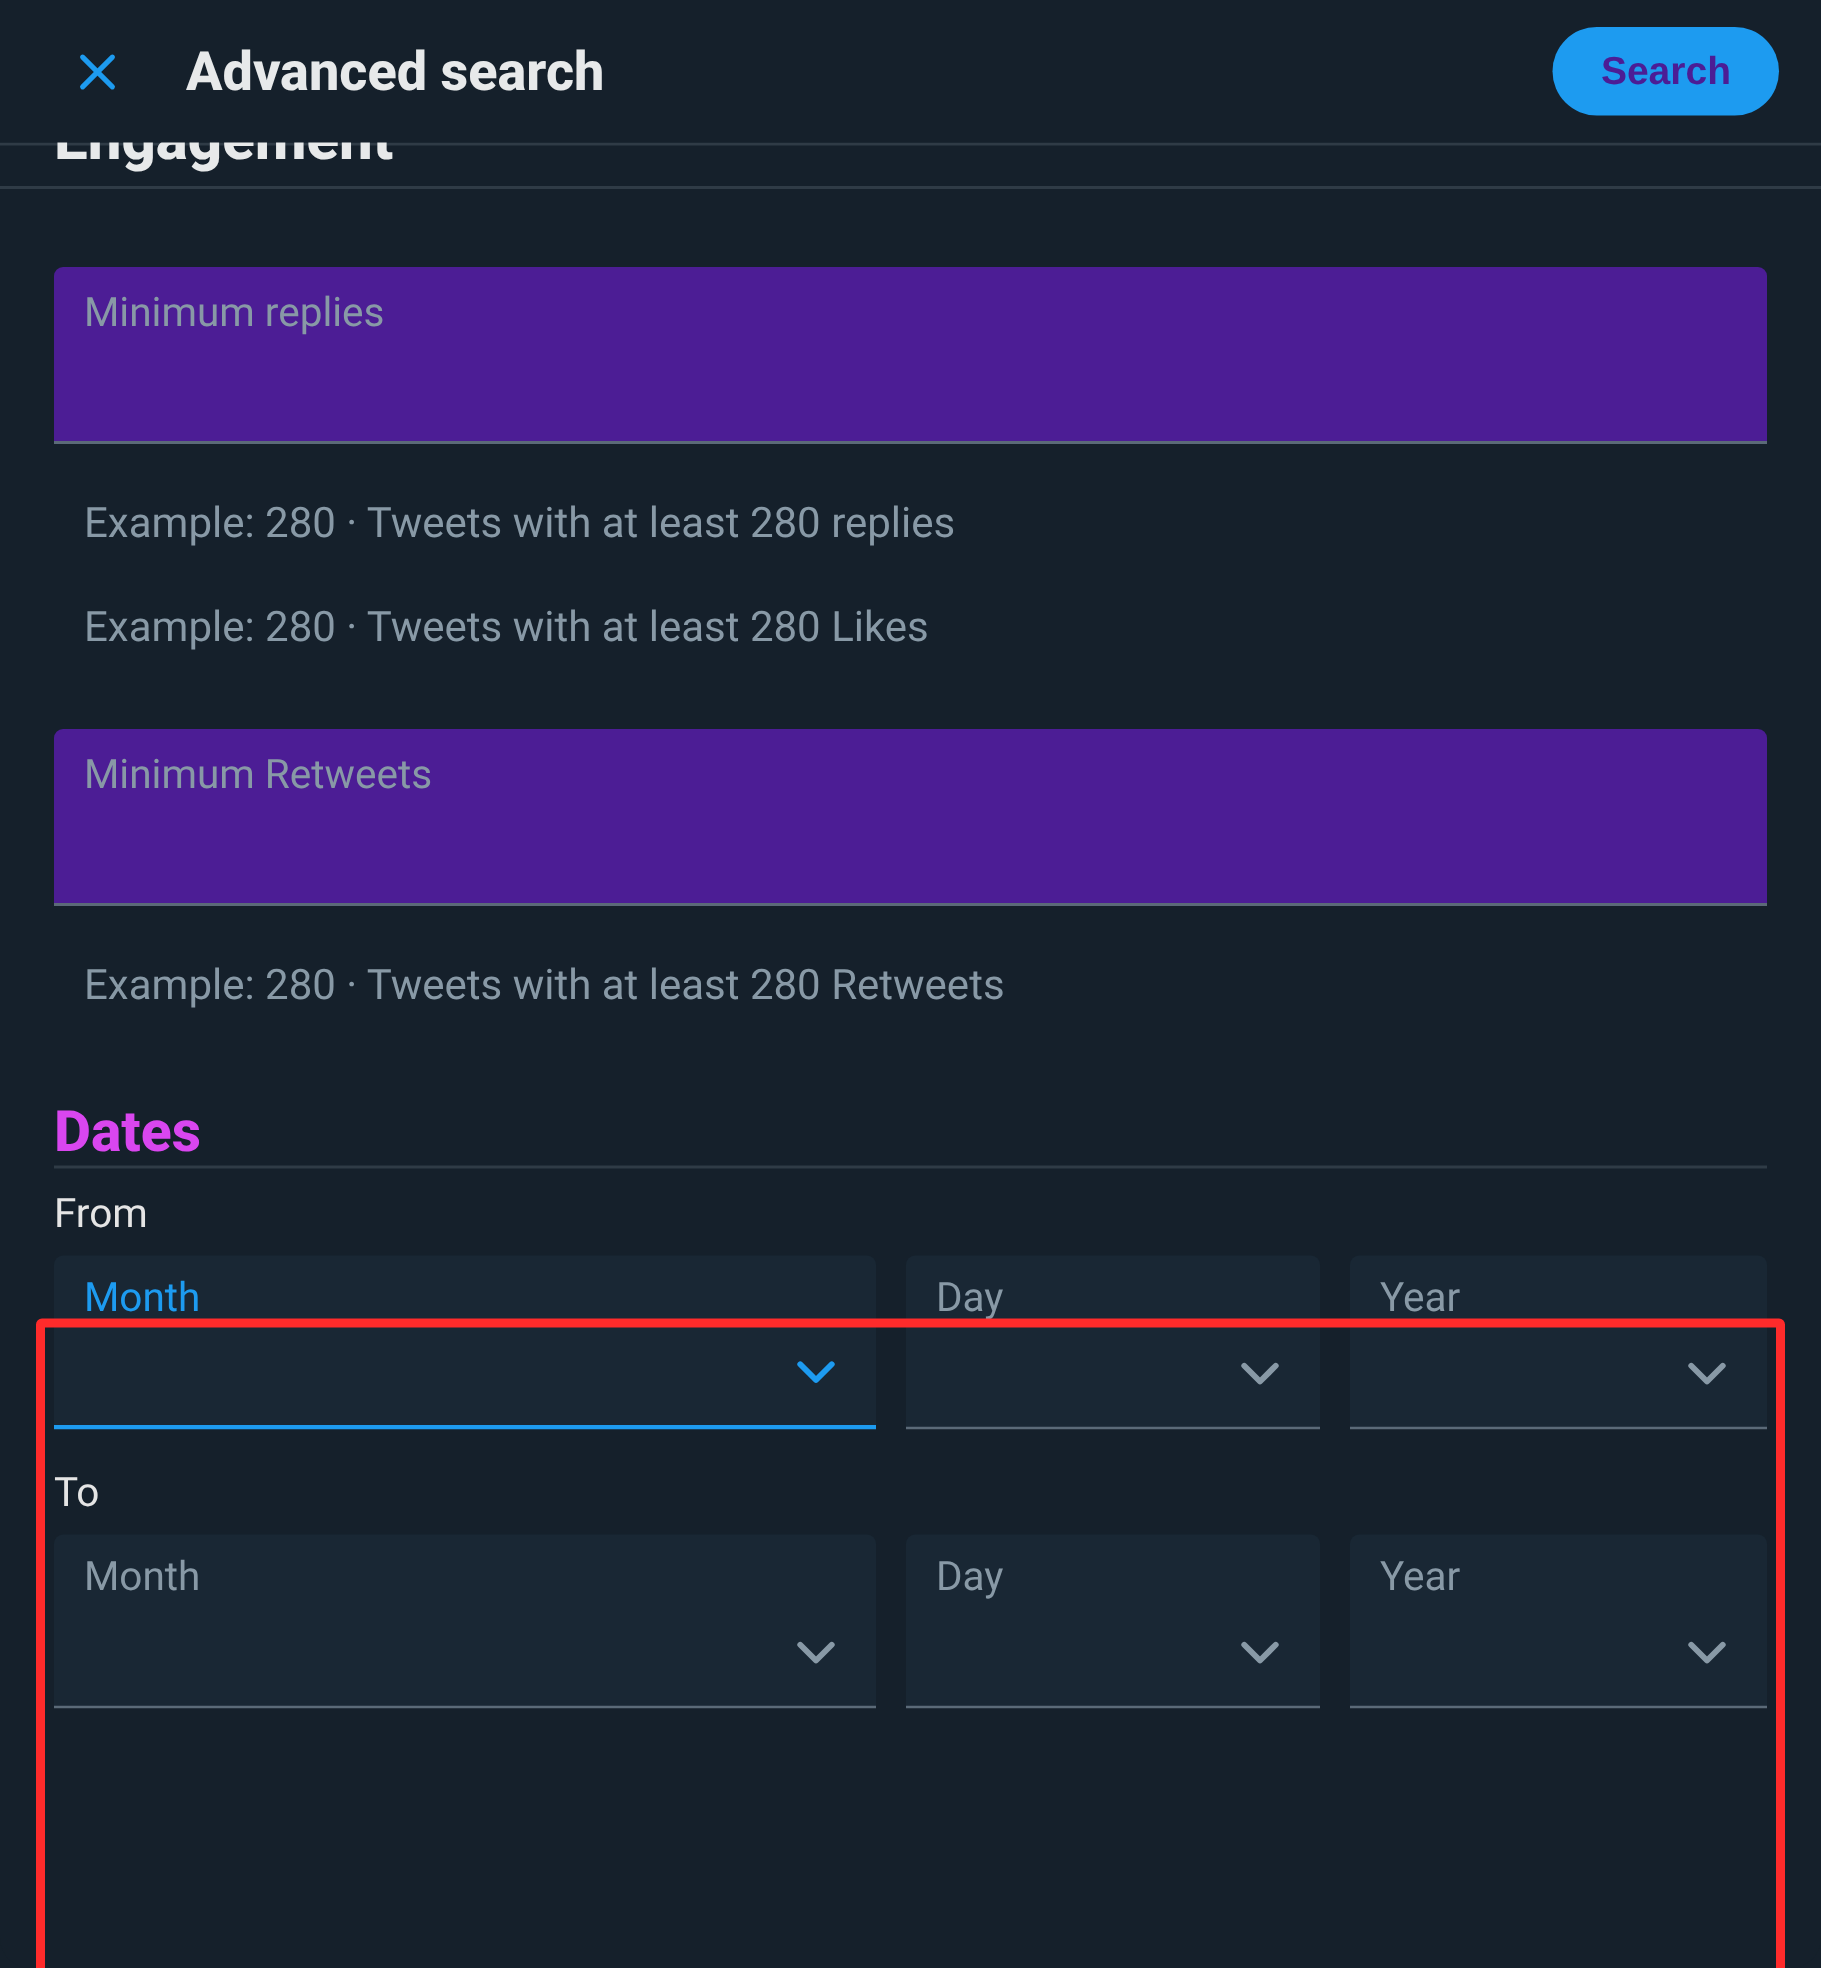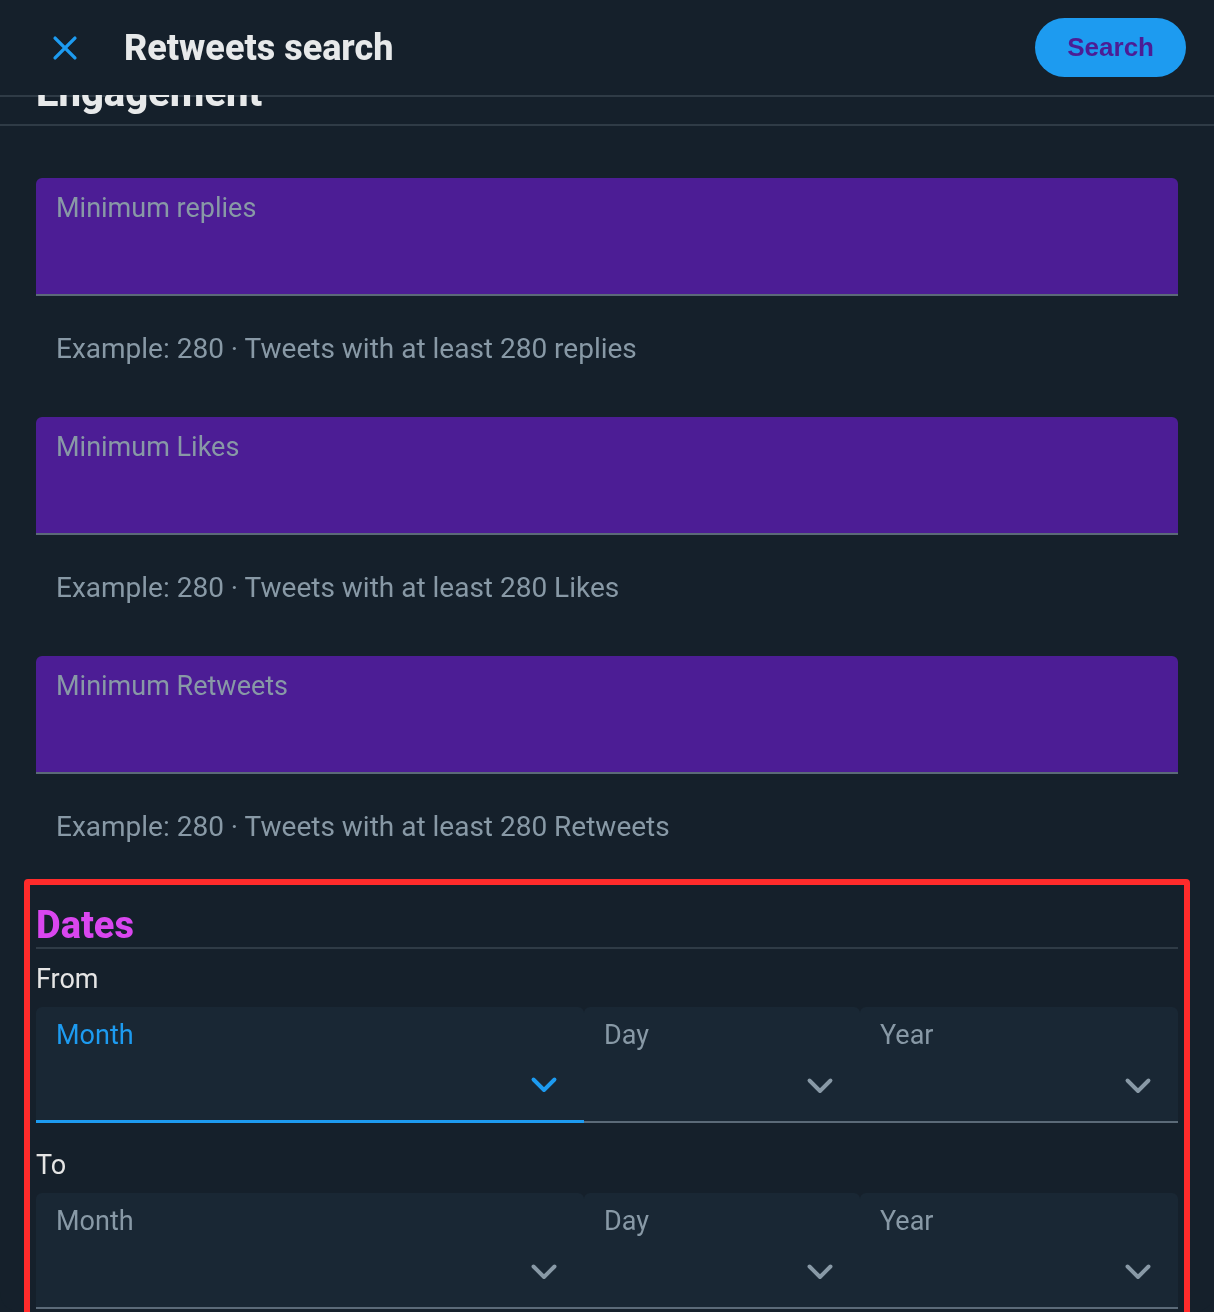--- a/index.html
+++ b/index.html
@@ -127,20 +127,21 @@
   }
 
   .date-row-label {
     color: #e5e5e5;
     font-size: 27px;
     margin-bottom: 12px;
   }
 
   .selects {
     display: flex;
+    gap: 20px;
     margin-bottom: 26px;
   }
   .sel {
     position: relative;
     background: #192734;
     border-radius: 6px 6px 0 0;
     height: 116px;
     padding: 12px 20px 0 20px;
     cursor: pointer;
   }
@@ -174,43 +175,40 @@
 <div class="modal">
 
   <div class="header">
     <div class="header-left">
       <span class="close-x">
         <svg viewBox="0 0 24 24" width="34" height="34" fill="none" stroke="currentColor" stroke-width="2.4" stroke-linecap="round">
           <line x1="5" y1="5" x2="19" y2="19"></line>
           <line x1="19" y1="5" x2="5" y2="19"></line>
         </svg>
       </span>
-      <span class="title">Retweets search</span>
+      <span class="title">Advanced search</span>
     </div>
     <button class="search-btn">Search</button>
   </div>
 
   <div class="divider"></div>
 
   <div class="content">
 
     <div class="partial-heading">Engagement</div>
 
     <div class="divider"></div>
 
     <div class="section-inner">
 
       <div class="field">
         <div class="field-label">Minimum replies</div>
       </div>
       <div class="example">Example: 280 · Tweets with at least 280 replies</div>
 
-      <div class="field">
-        <div class="field-label">Minimum Likes</div>
-      </div>
       <div class="example">Example: 280 · Tweets with at least 280 Likes</div>
 
       <div class="field">
         <div class="field-label">Minimum Retweets</div>
       </div>
       <div class="example">Example: 280 · Tweets with at least 280 Retweets</div>
 
     </div>
 
     <div class="highlight-box" style="top:810px; height:486px;"></div>

